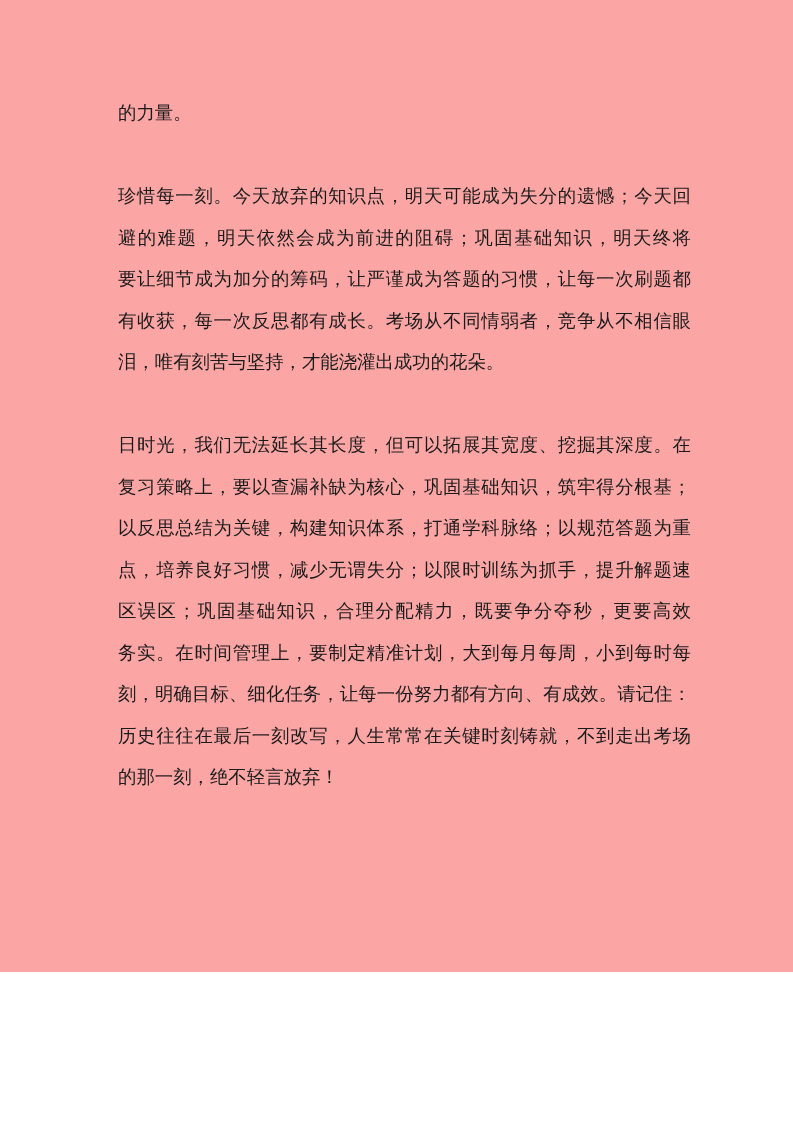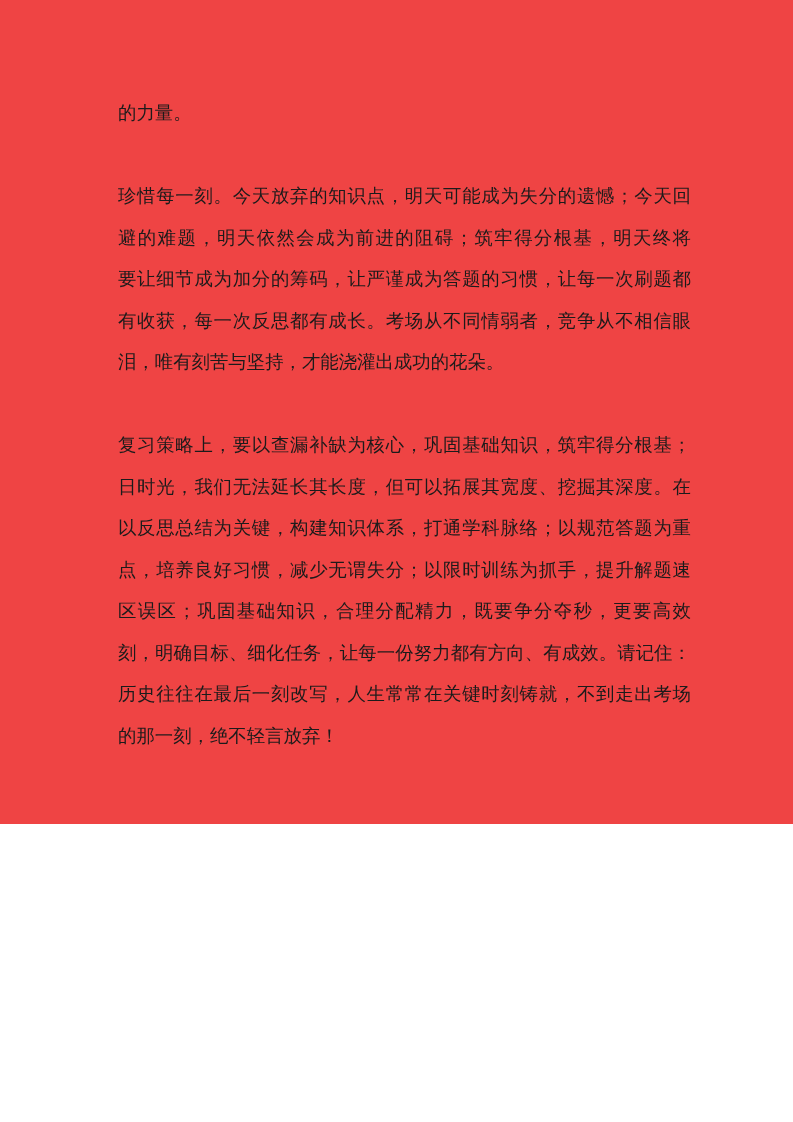--- a/index.html
+++ b/index.html
@@ -9,22 +9,22 @@
   }
   body {
     width: 793px;
     height: 1122px;
     overflow: hidden;
     font-family: "Liberation Serif", "DejaVu Serif", serif;
   }
   .page {
     position: relative;
     width: 793px;
-    height: 824px;
-    background: #ef4444;
+    height: 972px;
+    background: #fca5a5;
   }
   .text-block {
     position: absolute;
     left: 118px;
     top: 93px;
     width: 573px;
   }
   .paragraph {
     margin: 0 0 41.5px 0;
   }
@@ -49,29 +49,30 @@
 </head>
 <body>
 
 <div class="page">
   <div class="text-block" id="doc">
       <div class="paragraph">
         <div class="line last">的力量。</div>
       </div>
       <div class="paragraph">
         <div class="line">珍惜每一刻。今天放弃的知识点，明天可能成为失分的遗憾；今天回</div>
-        <div class="line">避的难题，明天依然会成为前进的阻碍；筑牢得分根基，明天终将</div>
+        <div class="line">避的难题，明天依然会成为前进的阻碍；巩固基础知识，明天终将</div>
         <div class="line">要让细节成为加分的筹码，让严谨成为答题的习惯，让每一次刷题都</div>
         <div class="line">有收获，每一次反思都有成长。考场从不同情弱者，竞争从不相信眼</div>
         <div class="line last">泪，唯有刻苦与坚持，才能浇灌出成功的花朵。</div>
       </div>
       <div class="paragraph">
+        <div class="line">日时光，我们无法延长其长度，但可以拓展其宽度、挖掘其深度。在</div>
         <div class="line">复习策略上，要以查漏补缺为核心，巩固基础知识，筑牢得分根基；</div>
-        <div class="line">日时光，我们无法延长其长度，但可以拓展其宽度、挖掘其深度。在</div>
         <div class="line">以反思总结为关键，构建知识体系，打通学科脉络；以规范答题为重</div>
         <div class="line">点，培养良好习惯，减少无谓失分；以限时训练为抓手，提升解题速</div>
         <div class="line">区误区；巩固基础知识，合理分配精力，既要争分夺秒，更要高效</div>
+        <div class="line">务实。在时间管理上，要制定精准计划，大到每月每周，小到每时每</div>
         <div class="line">刻，明确目标、细化任务，让每一份努力都有方向、有成效。请记住：</div>
         <div class="line">历史往往在最后一刻改写，人生常常在关键时刻铸就，不到走出考场</div>
         <div class="line last">的那一刻，绝不轻言放弃！</div>
       </div>
     </div>
 </div>
 
 </body></html>

